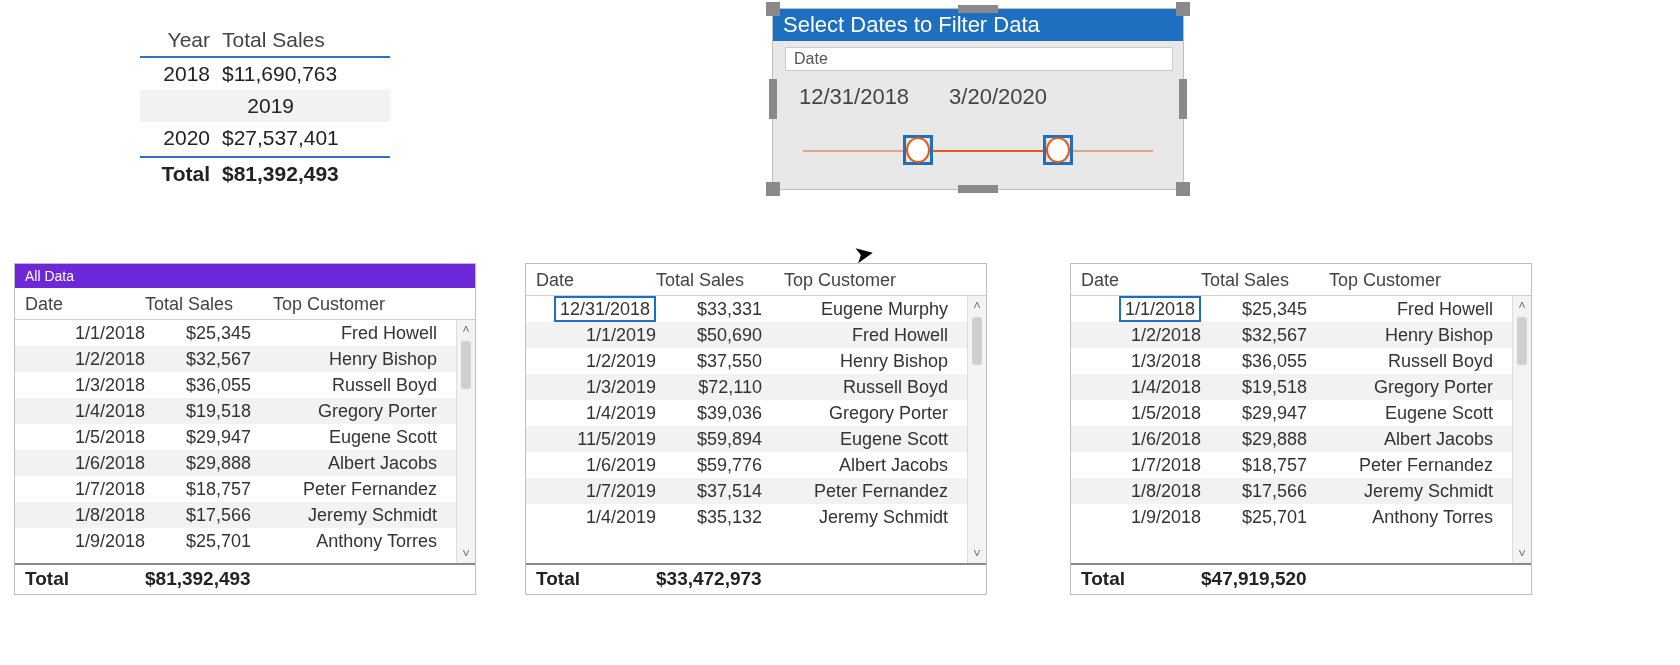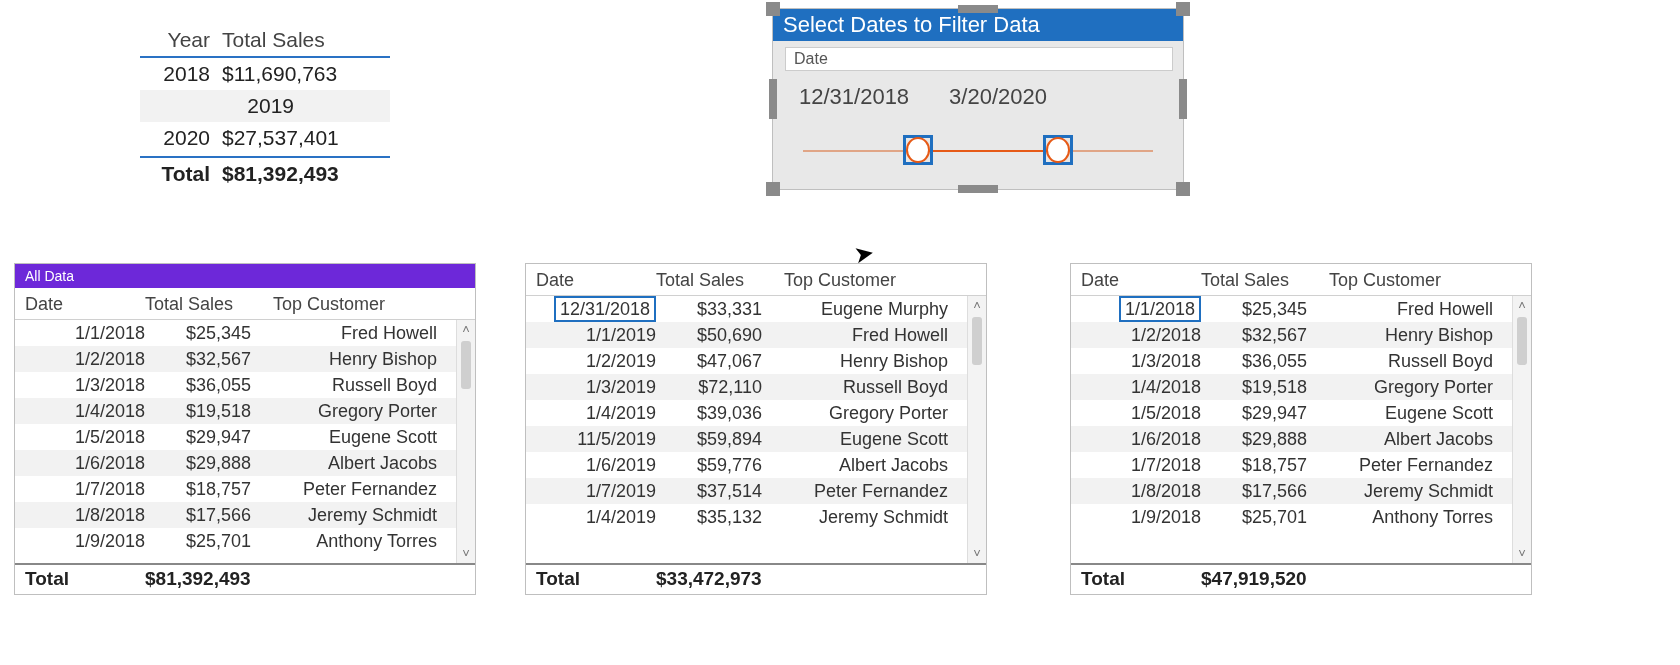--- a/index.html
+++ b/index.html
@@ -334,21 +334,21 @@
             <div class="c-sales">$33,331</div>
             <div class="c-cust">Eugene Murphy</div>
           </div>
           <div class="row">
             <div class="c-date">1/1/2019</div>
             <div class="c-sales">$50,690</div>
             <div class="c-cust">Fred Howell</div>
           </div>
           <div class="row">
             <div class="c-date">1/2/2019</div>
-            <div class="c-sales">$47,067</div>
+            <div class="c-sales">$37,550</div>
             <div class="c-cust">Henry Bishop</div>
           </div>
           <div class="row">
             <div class="c-date">1/3/2019</div>
             <div class="c-sales">$72,110</div>
             <div class="c-cust">Russell Boyd</div>
           </div>
           <div class="row">
             <div class="c-date">1/4/2019</div>
             <div class="c-sales">$39,036</div>

